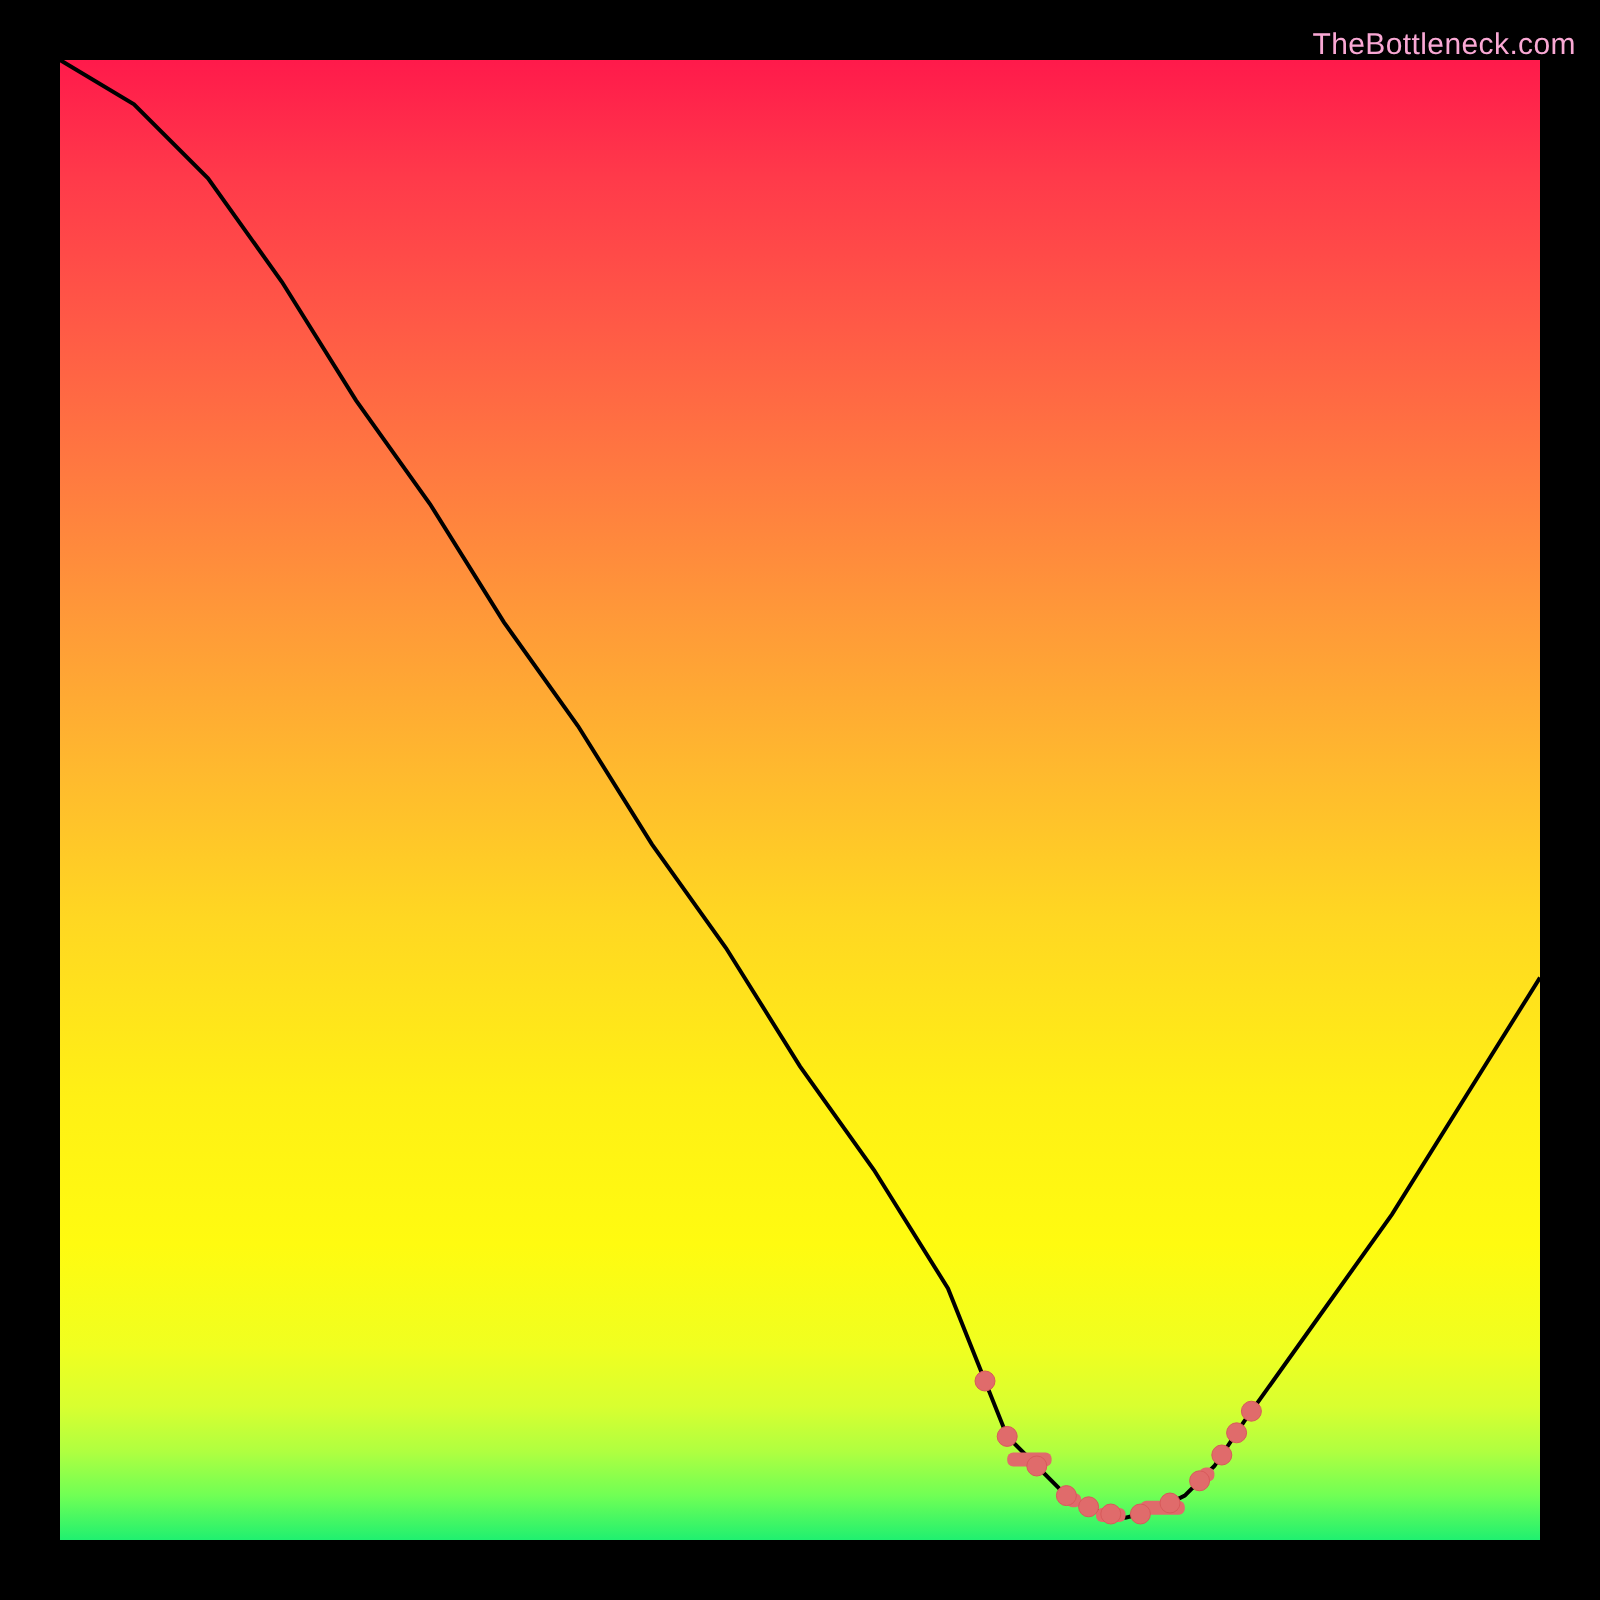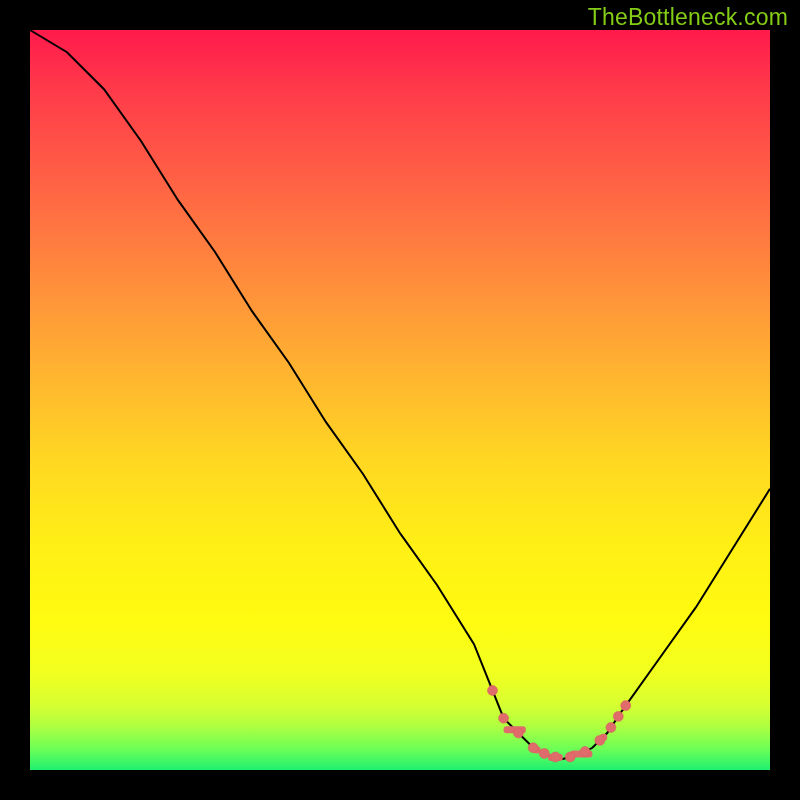--- a/index.html
+++ b/index.html
@@ -37,24 +37,24 @@
       #fffb10 80%,
       #f0ff20 87%,
       #d8ff30 91%,
       #b0ff40 94%,
       #70ff55 97%,
       #20f070 100%
     );
   }
   .watermark {
     position: absolute;
-    top: 4px;
+    top: 14px;
     right: 12px;
-    color: #84cc16;
-    font-size: 23px;
+    color: #f9a8d4;
+    font-size: 15px;
     font-weight: 500;
     letter-spacing: 0.2px;
     z-index: 10;
   }
   svg.curve {
     position: absolute;
     left: 0;
     top: 0;
     width: 740px;
     height: 740px;

